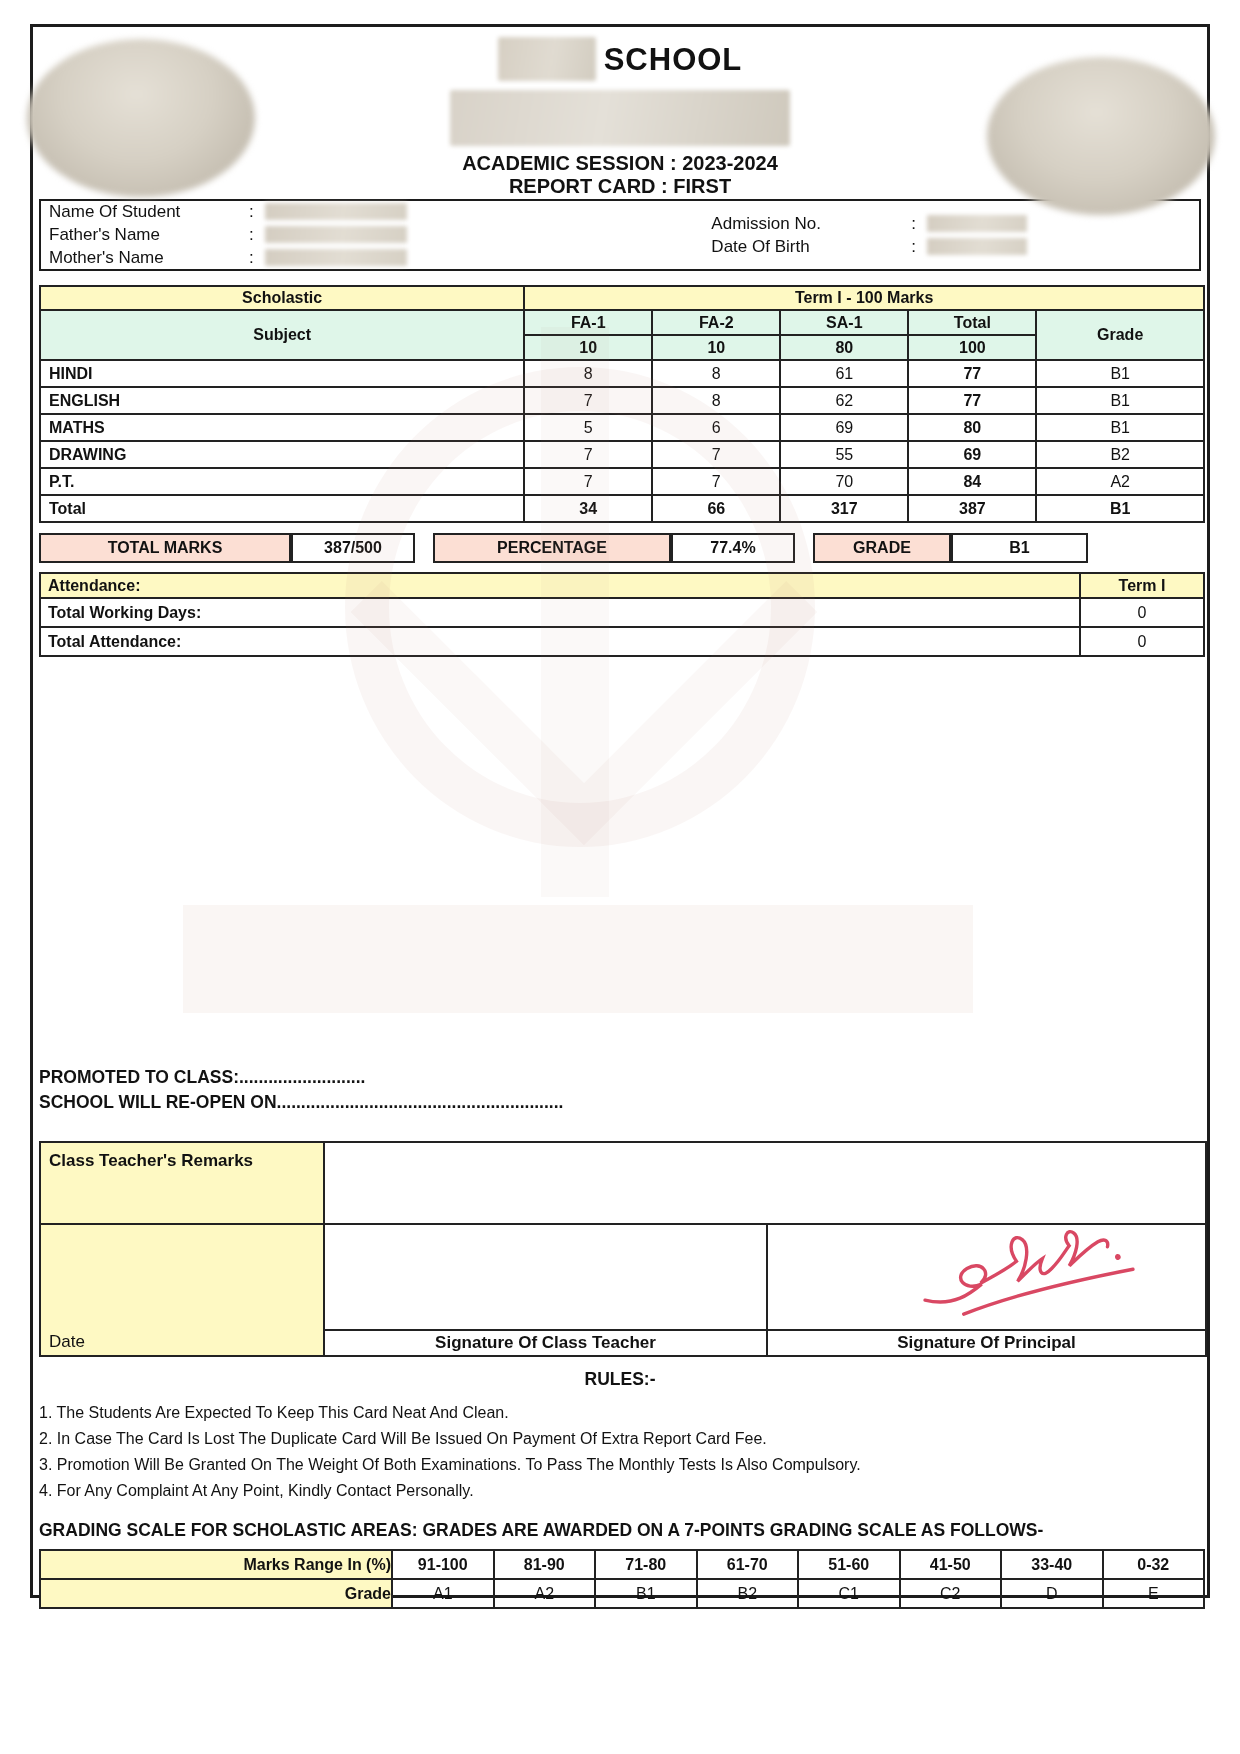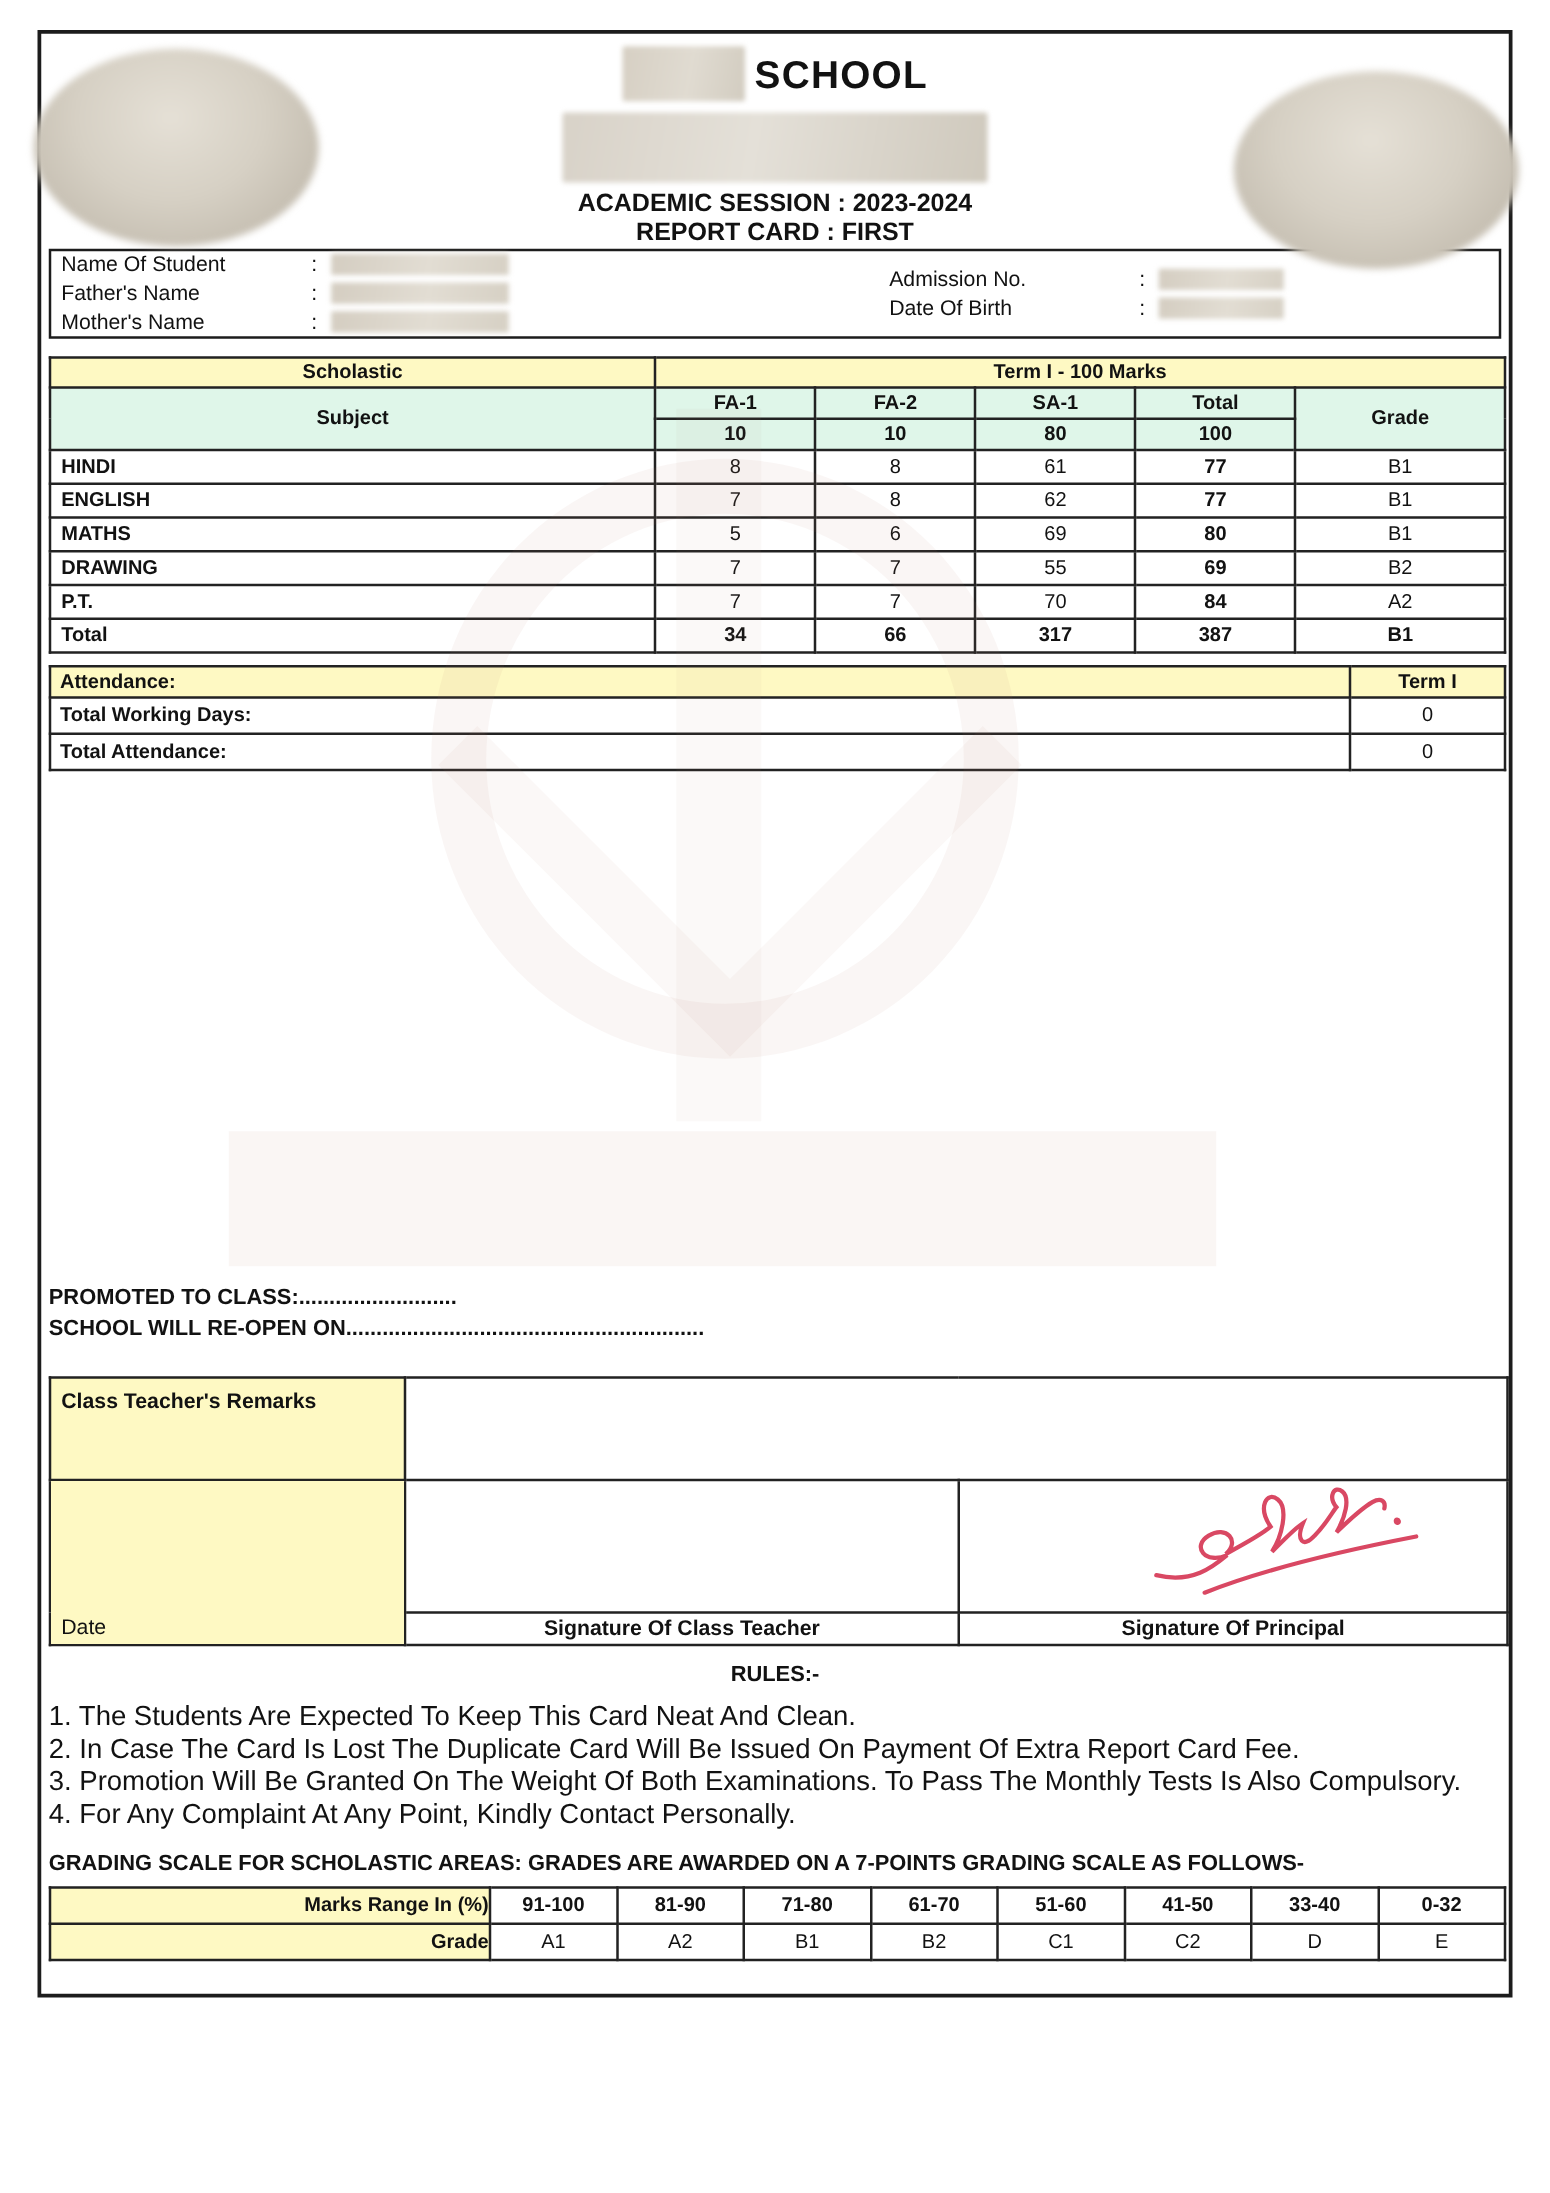--- a/index.html
+++ b/index.html
@@ -88,21 +88,21 @@
   .rt-left2 { position:relative; }
   .rt-date { position:absolute; left:8px; bottom:3px; font-weight:400; }
   .rt-remarks { height:82px; }
   .rt-sigarea { height:106px; position:relative; }
   .rt-sigrow td { height:26px; text-align:center; font-weight:700; vertical-align:middle; border-top:2.5px solid #222; }
   .signature-svg { position:absolute; right:50px; top:0px; transform:rotate(-6deg); }
 
   
   .rules { margin:12px 6px 0; }
   .rules-title { font-weight:700; font-size:17.5px; margin-bottom:10px;text-align:center; }
-  .rule-item { font-size:22px; line-height:26px; }
+  .rule-item { font-size:16px; line-height:26px; }
 
   
   .grading-title { margin:16px 6px 0; font-weight:700; font-size:17.5px; }
   .grading-table { margin:8px 6px 0; width:1166px; font-size:16px; table-layout:fixed; }
   .grading-table td { border:2px solid #222; text-align:center; height:29px; vertical-align:middle; }
   .grading-table td.gl { width:352px; font-weight:700;text-align:right; }
   .grading-table .ranges td { font-weight:700; }
 </style>
 </head>
 <body>
@@ -228,20 +228,30 @@
         <td class="sub">Total</td>
         <td>34</td>
         <td>66</td>
         <td>317</td>
         <td class="tot">387</td>
         <td>B1</td>
       </tr>
     </tbody>
       </table>
 
+    <div class="summary">
+      <div class="sum-cell pinkbg w-tm-l">TOTAL MARKS</div>
+      <div class="sum-cell w-tm-v">387/500</div>
+      <div class="sum-gap"></div>
+      <div class="sum-cell pinkbg w-pc-l">PERCENTAGE</div>
+      <div class="sum-cell w-pc-v">77.4%</div>
+      <div class="sum-gap"></div>
+      <div class="sum-cell pinkbg w-gr-l">GRADE</div>
+      <div class="sum-cell w-gr-v">B1</div>
+    </div>
 
     <table class="att-table">
       <tbody>
           <tr class="h">
         <td class="yellow lab">Attendance:</td>
         <td class="yellow att-term">Term I</td>
       </tr>
       <tr class="r">
         <td class="lab">Total Working Days:</td>
         <td class="val att-term">0</td>

